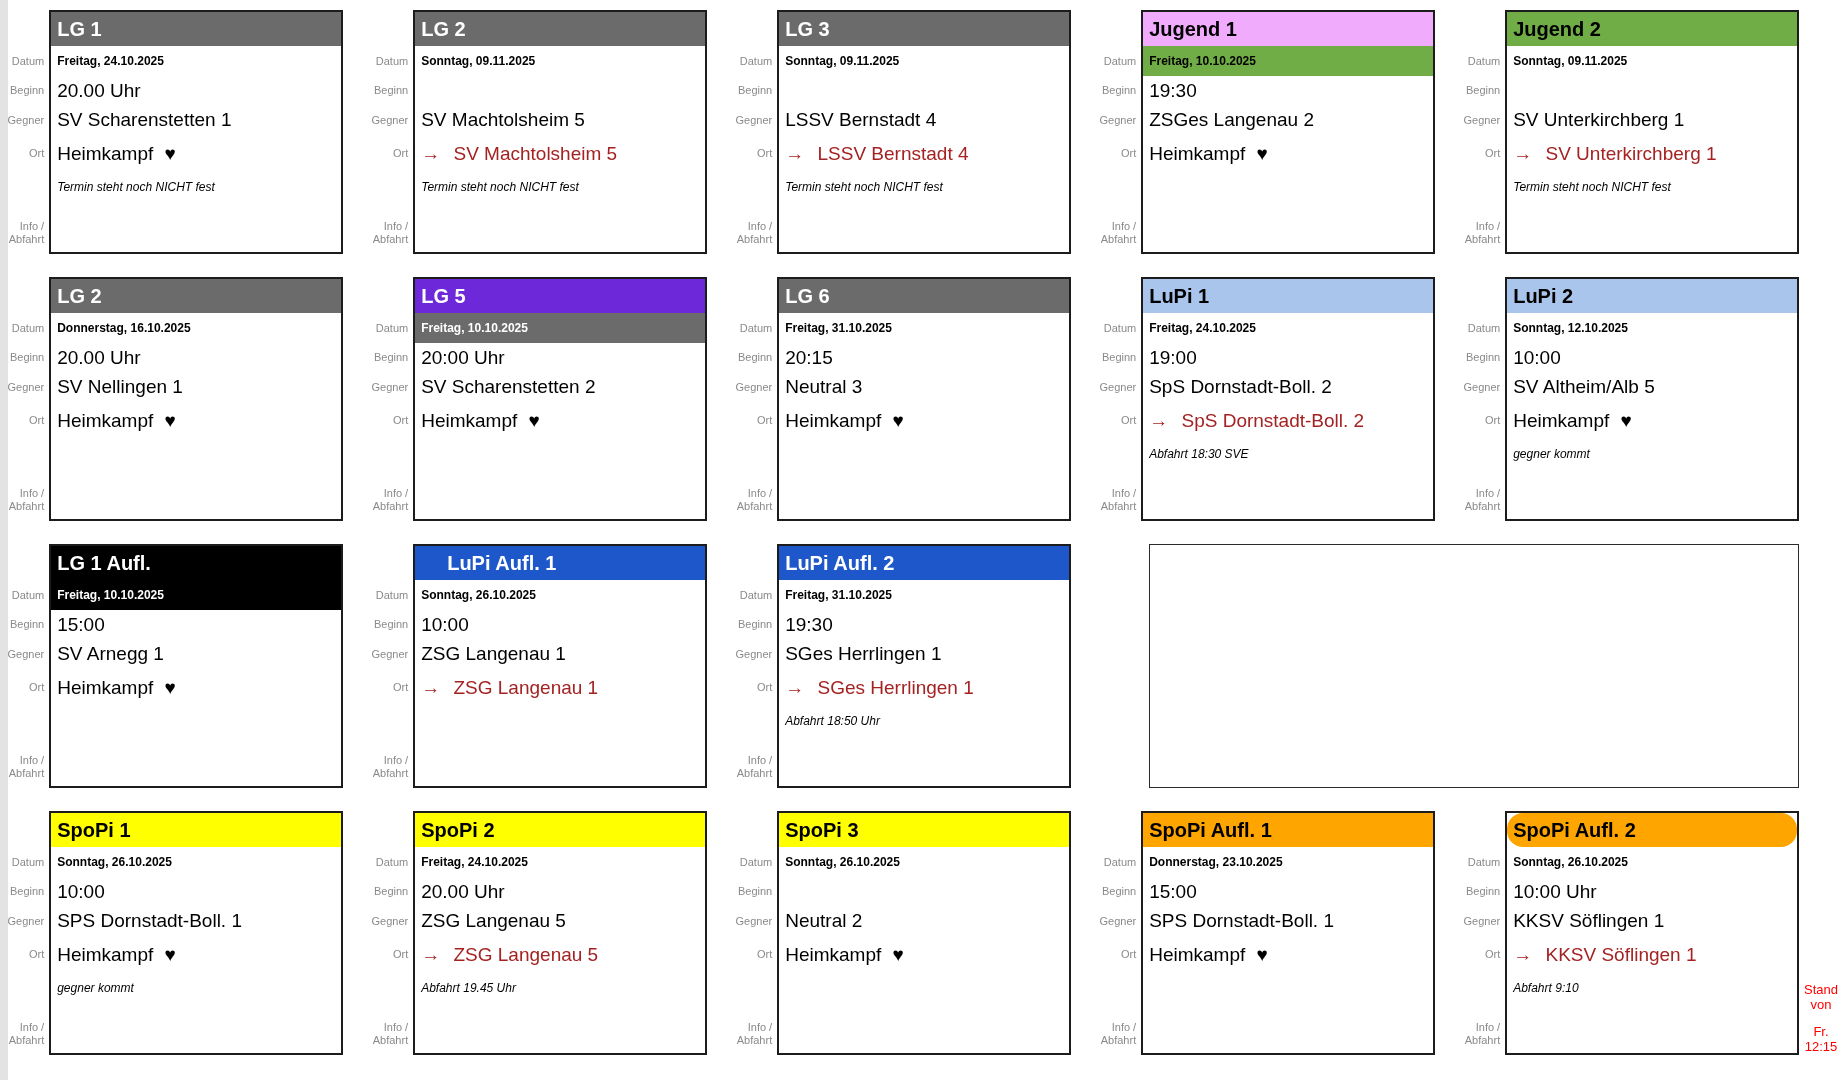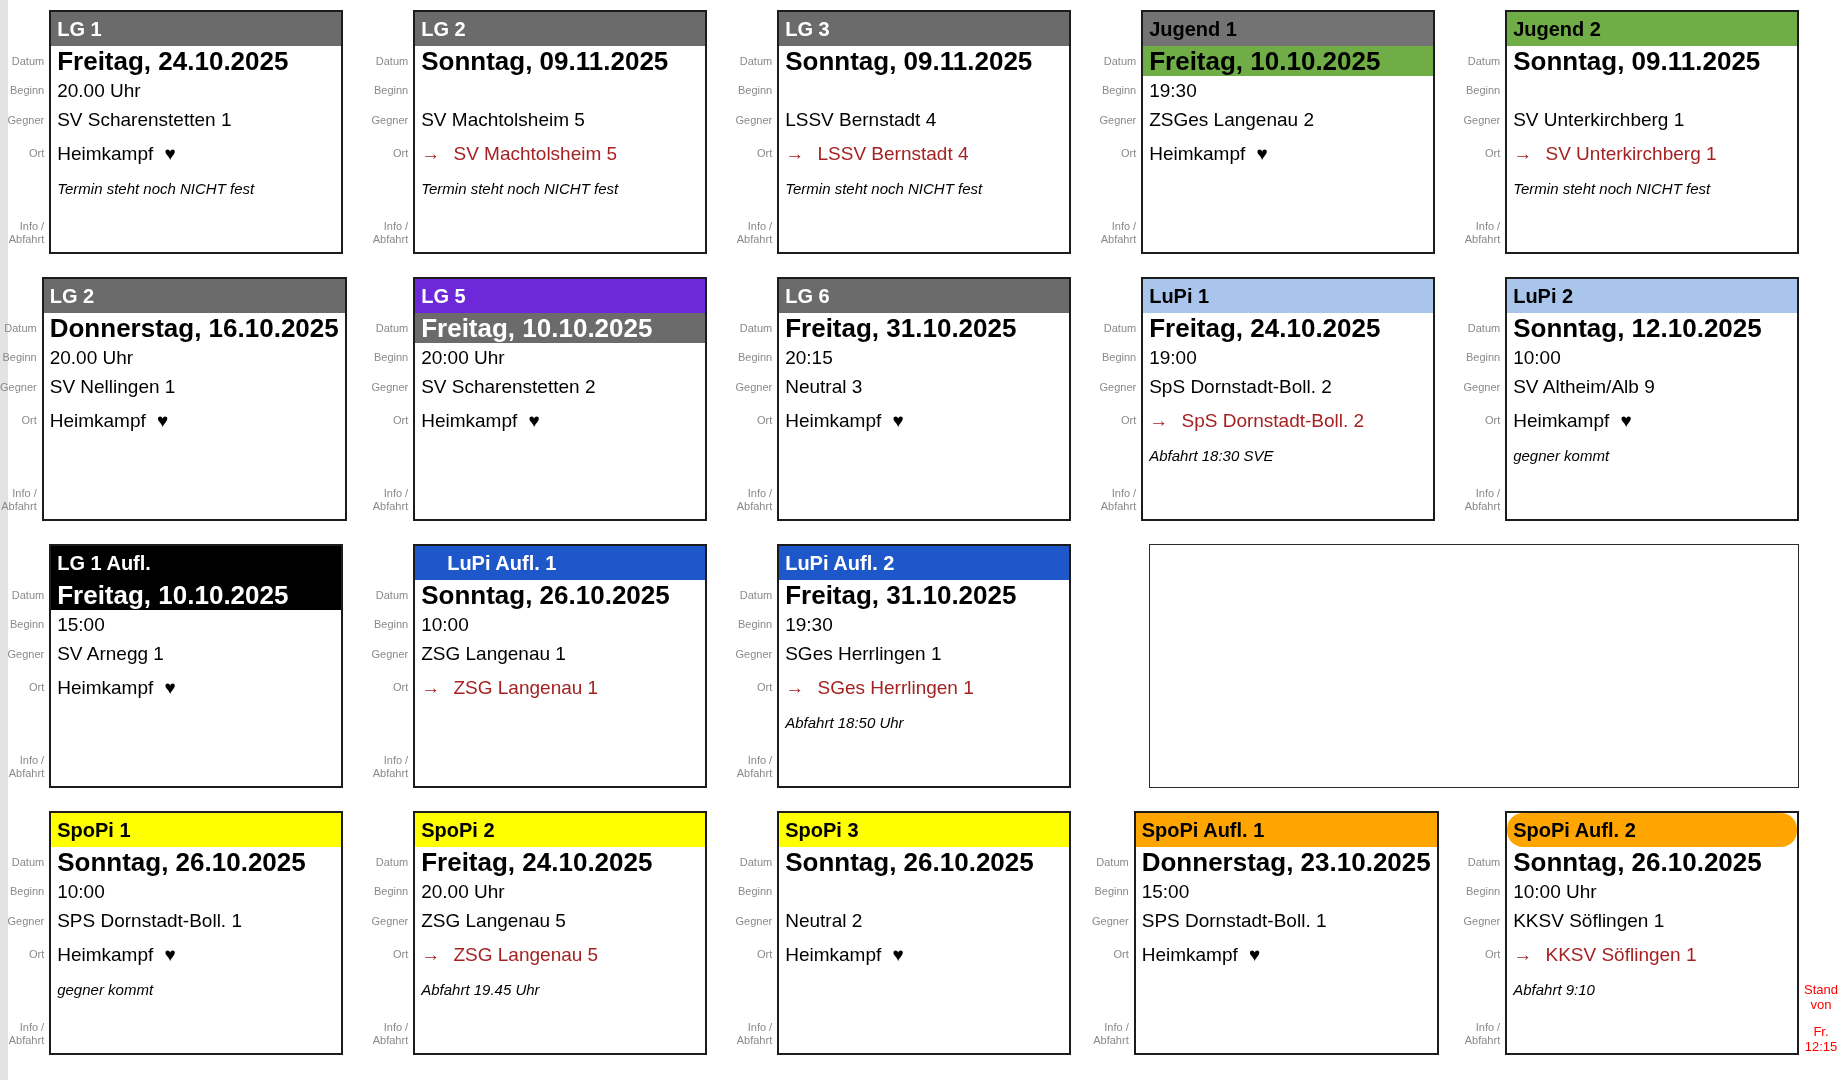--- a/index.html
+++ b/index.html
@@ -27,25 +27,25 @@
   .g-ort    { height:37px; }
   .g-info   { margin-top:auto; padding-bottom:8px; }
   
   .card {
     width:345px; height:244px; box-sizing:border-box;
     border:2px solid #1c1c1c; background:#fff;
     display:flex; flex-direction:column; margin-right:21px;
   }
   .hdr { height:34px; line-height:34px; padding:0 6px; font-size:20px; font-weight:bold; white-space:nowrap; overflow:hidden; }
   .r   { padding:0 6px; font-size:19px; white-space:nowrap; overflow:hidden; }
-  .r-date   { height:30px; line-height:30px; font-size:26px; font-weight:bold; }
+  .r-date   { height:30px; line-height:30px; font-size:12px; font-weight:bold; }
   .r-beginn { height:29px; line-height:29px; }
   .r-gegner { height:30px; line-height:30px; }
   .r-ort    { height:37px; line-height:37px; }
-  .r-info   { flex:1; font-style:italic; font-size:15px; padding:8px 6px 4px 6px; white-space:nowrap; overflow:hidden; }
+  .r-info   { flex:1; font-style:italic; font-size:12px; padding:8px 6px 4px 6px; white-space:nowrap; overflow:hidden; }
   .arrow { font-weight:bold; margin-right:8px; }
   .heart { margin-left:6px; }
   
   .empty-box {
     margin-left:57px; width:650px; height:244px; box-sizing:border-box;
     border:1px solid #2b2b2b; background:#fff;
   }
   
   .stand-note {
     position:absolute; right:1px; top:982px; width:42px;
@@ -171,21 +171,21 @@
       <div class="g-label g-datum">Datum</div>
       <div class="g-label g-beginn">Beginn</div>
       <div class="g-label g-gegner">Gegner</div>
       <div class="g-label g-ort">Ort</div>
       <div class="g-info">
         <div>Info /</div>
         <div>Abfahrt</div>
       </div>
     </div>
     <div class="card">
-      <div class="hdr" style="background: #737373; color: rgb(0, 0, 0);">
+      <div class="hdr" style="background: #f0abfc; color: rgb(0, 0, 0);">
         <span>Jugend 1</span>
       </div>
       <div class="r r-date" style="background: rgb(112, 173, 71); color: rgb(0, 0, 0);">
         <span>Freitag, 10.10.2025</span>
       </div>
       <div class="r r-beginn">
         <span>19:30</span>
       </div>
       <div class="r r-gegner">
         <span>ZSGes Langenau 2</span>
@@ -393,21 +393,21 @@
       <div class="hdr" style="background: rgb(169, 197, 236); color: rgb(0, 0, 0);">
         <span>LuPi 2</span>
       </div>
       <div class="r r-date">
         <span>Sonntag, 12.10.2025</span>
       </div>
       <div class="r r-beginn">
         <span>10:00</span>
       </div>
       <div class="r r-gegner">
-        <span>SV Altheim/Alb 9</span>
+        <span>SV Altheim/Alb 5</span>
       </div>
       <div class="r r-ort">
         
         <span>Heimkampf</span>
         <span class="heart">♥</span>
       </div>
       <div class="r-info">
         <span>gegner kommt</span>
       </div>
     </div>

